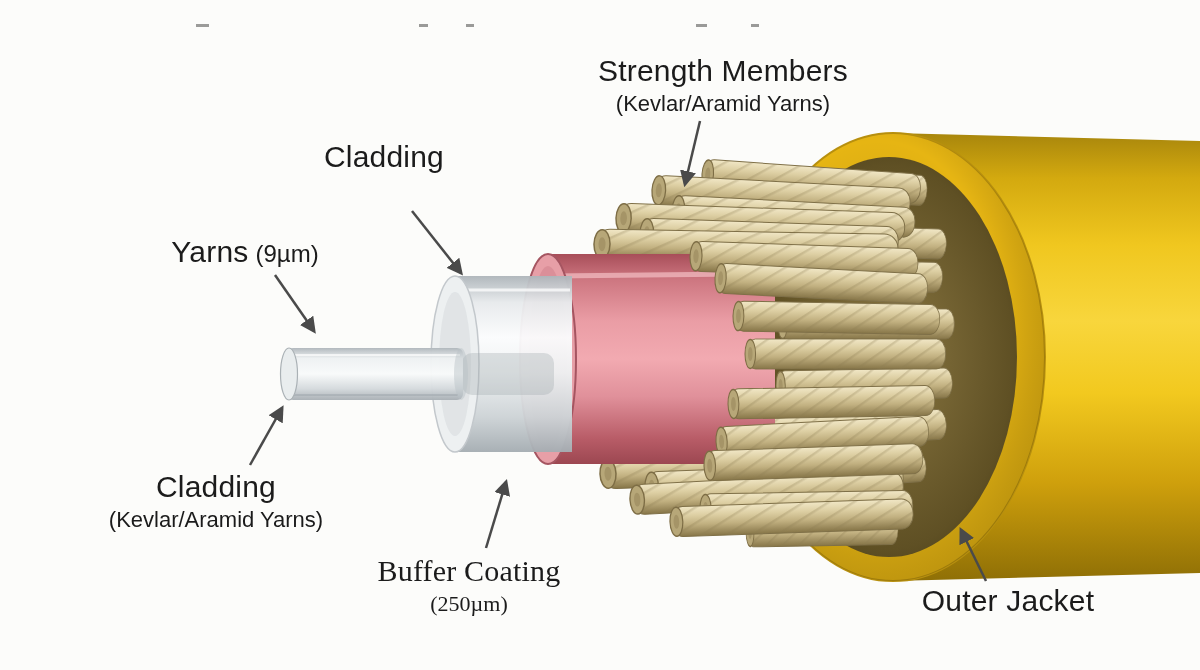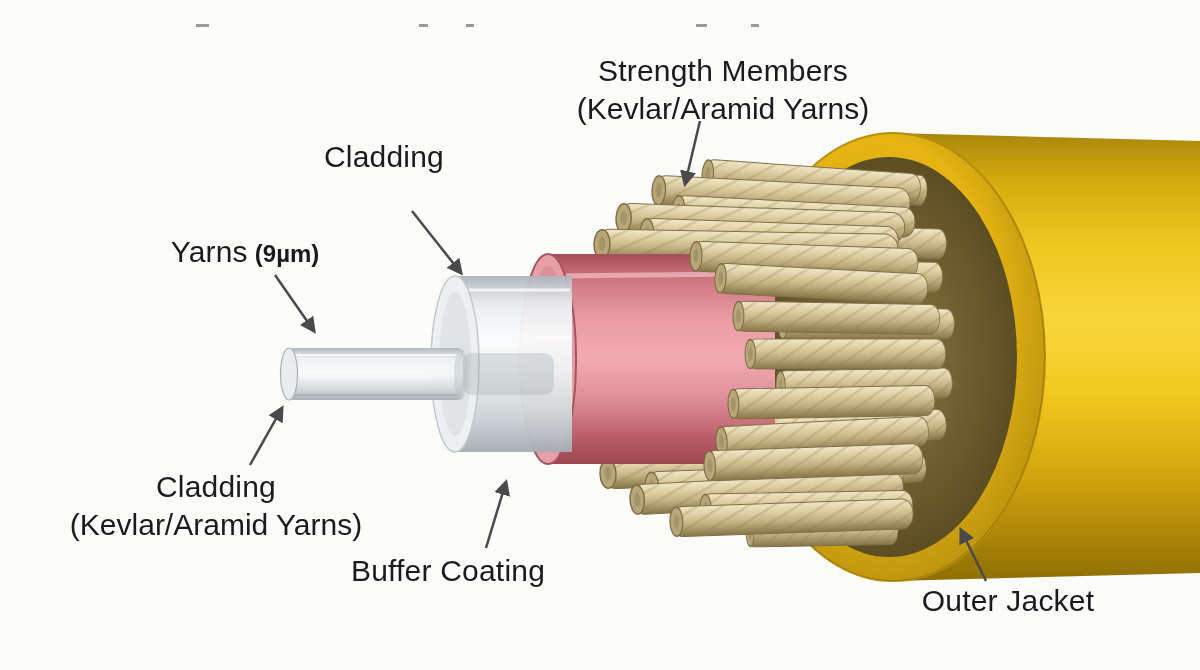--- a/index.html
+++ b/index.html
@@ -12,29 +12,29 @@
   .stage { position:relative; width:1200px; height:670px; background:#fcfcfa;margin-top:24px; }
   svg.cable { position:absolute; left:0; top:0; }
   .label {
     position:absolute;
     text-align:center;
     transform:translateX(-50%);
     white-space:nowrap;
     color:#1b1b1b;
   }
   .label .t1 { font-size:30px; font-weight:500; letter-spacing:.2px; line-height:1.15; }
-  .label .t2 { font-size:30px; font-weight:400; line-height:1.25; margin-top:1px; }
+  .label .t2 { font-size:22px; font-weight:400; line-height:1.25; margin-top:1px; }
   .label-strength        { left:723px;  top:30px;  }
   .label-cladding-top    { left:384px;  top:116px; }
   .label-core            { left:245px;  top:211px; }
   .label-cladding-bottom { left:216px;  top:446px; }
-  .label-buffer          { left:448px;  top:530px; }
+  .label-buffer          { left:469px;  top:530px;font-family:Liberation Serif, serif; }
   .label-outer-jacket    { left:1008px; top:560px; }
   .label-core .t1, .label-core .t2 { display:inline; }
-  .label-core .t2 { font-size:24px; margin-left:7px;font-weight:bold; }
+  .label-core .t2 { font-size:24px; margin-left:7px; }
 </style>
 </head>
 <body>
 
 <div class="stage">
 
   <svg class="cable" width="1200" height="670" viewBox="0 0 1200 670">
     <defs>
       <linearGradient id="jacketGrad" x1="0" y1="0" x2="0" y2="1">
         <stop offset="0" stop-color="#a8860c"></stop>
@@ -209,19 +209,20 @@
     <span class="t1">Yarns</span><span class="t2">(9µm)</span>
   </div>
 
   <div class="label label-cladding-bottom">
     <div class="t1">Cladding</div>
     <div class="t2">(Kevlar/Aramid Yarns)</div>
   </div>
 
   <div class="label label-buffer">
     <div class="t1">Buffer Coating</div>
+    <div class="t2">(250µm)</div>
   </div>
 
   <div class="label label-outer-jacket">
     <div class="t1">Outer Jacket</div>
   </div>
 
 </div>
 
 </body></html>

